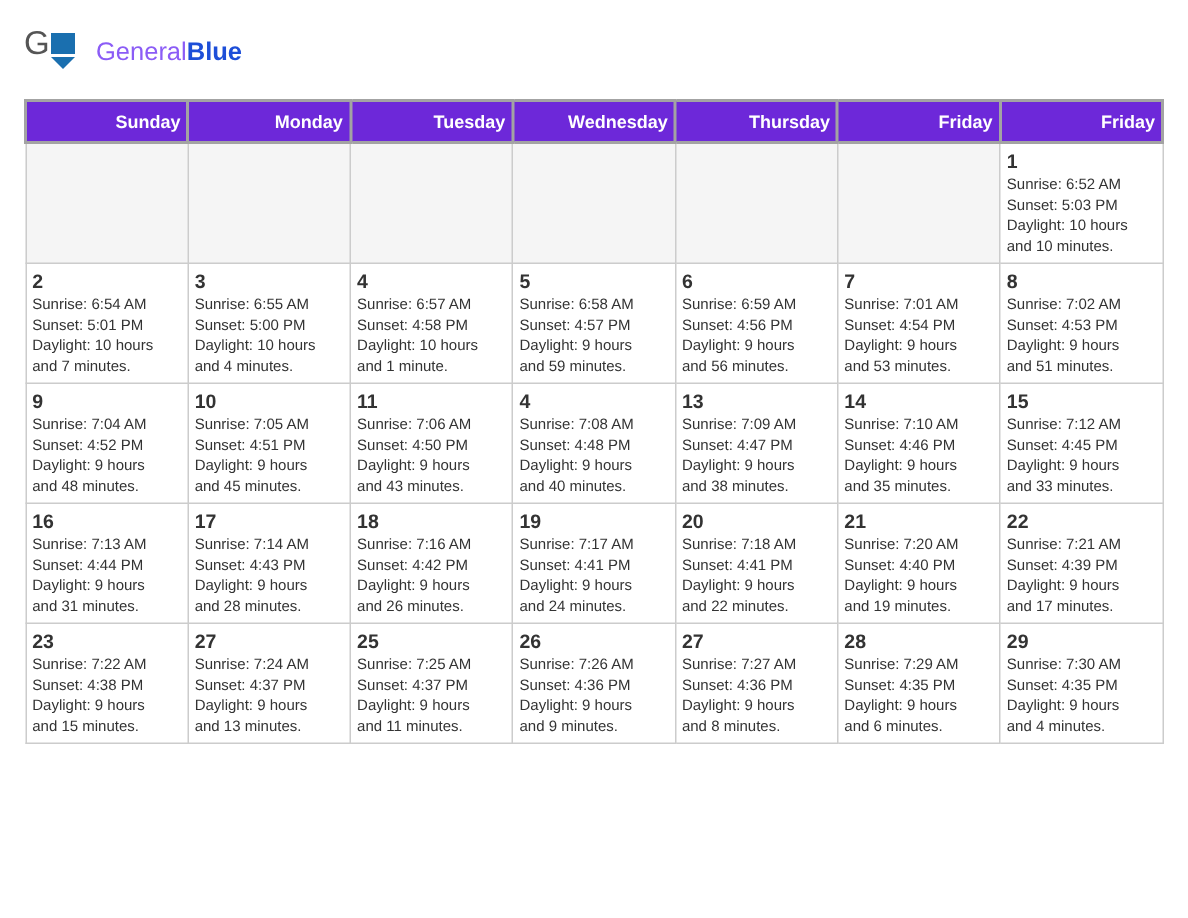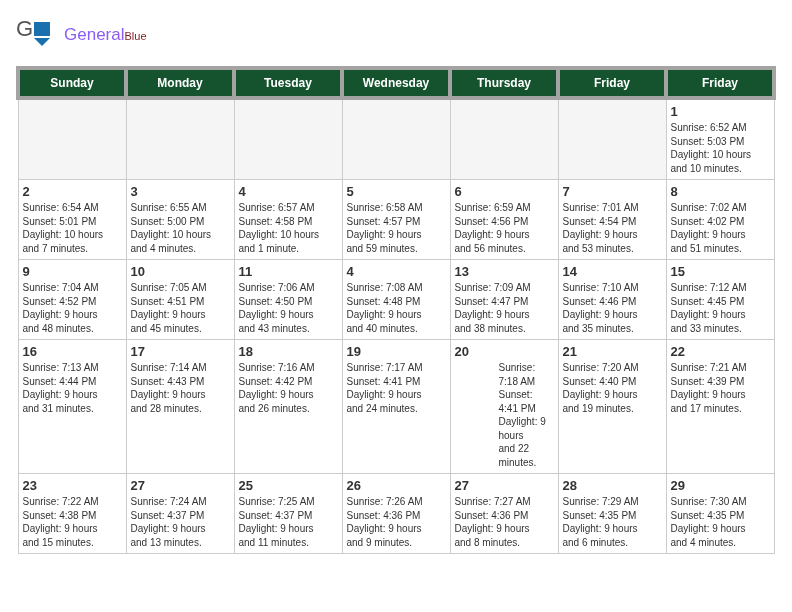--- a/index.html
+++ b/index.html
@@ -32,27 +32,27 @@
     .location {
       font-size: 14px;
       color: #555;
     }
     table {
       width: 100%;
       border-collapse: collapse;
       table-layout: fixed;
     }
     thead tr th {
-      background: #14532d;
+      background: #6d28d9;
       color: #fff;
       font-size: 12px;
       font-weight: bold;
       padding: 6px 4px;
-      text-align: center;
-      border: 4px solid #a3a3a3;
+      text-align: right;
+      border: 2px solid #a3a3a3;
     }
     tbody tr td {
       border: 1px solid #ccc;
       vertical-align: top;
       padding: 4px;
       font-size: 10px;
       color: #333;
       height: 78px;
       background: #fff;
     }
@@ -75,21 +75,21 @@
 </head>
 <body>
 
 <div class="header">
   <div class="logo" style="display: flex; align-items: center; gap: 0px;">
       <svg width="44" height="38" viewBox="0 0 44 38">
         <text x="0" y="20" font-size="22" font-family="Arial, sans-serif" fill="#555">G</text>
         <polygon points="18,6 34,6 34,20 18,20" fill="#1a6faf"></polygon>
         <polygon points="18,22 26,30 34,22" fill="#1a6faf"></polygon>
       </svg>
-      <div style="margin-left: 4px; line-height: 1.15;"><span style="font-size:17px;font-family:Arial,sans-serif;color:#8b5cf6;font-weight:normal;">General</span><span style="font-size:11px;font-family:Arial,sans-serif;color:#7f1d1d;font-weight:normal;">Blue</span></div>
+      <div style="margin-left: 4px; line-height: 1.15;"><span style="font-size:17px;font-family:Arial,sans-serif;color:#8b5cf6;font-weight:normal;">General</span><span style="font-size:17px;font-family:Arial,sans-serif;color:#1d4ed8;font-weight:bold;">Blue</span></div>
     </div>
   <div class="title-block">
     <div class="month-title"></div>
     <div class="location"></div>
   </div>
 </div>
 
 <table>
   <thead>
     <tr>
@@ -157,21 +157,21 @@
         <td>
           <span class="day-number">7</span>
           <div class="day-info" style="white-space: pre-line;">Sunrise: 7:01 AM
 Sunset: 4:54 PM
 Daylight: 9 hours
 and 53 minutes.</div>
         </td>
         <td>
           <span class="day-number">8</span>
           <div class="day-info" style="white-space: pre-line;">Sunrise: 7:02 AM
-Sunset: 4:02 PM
+Sunset: 4:53 PM
 Daylight: 9 hours
 and 51 minutes.</div>
         </td>
       </tr>
       <tr>
         <td>
           <span class="day-number">9</span>
           <div class="day-info" style="white-space: pre-line;">Sunrise: 7:04 AM
 Sunset: 4:52 PM
 Daylight: 9 hours
@@ -244,21 +244,21 @@
         </td>
         <td>
           <span class="day-number">19</span>
           <div class="day-info" style="white-space: pre-line;">Sunrise: 7:17 AM
 Sunset: 4:41 PM
 Daylight: 9 hours
 and 24 minutes.</div>
         </td>
         <td>
           <span class="day-number">20</span>
-          <div class="day-info" style="white-space: pre-line; margin-left: 44px;">Sunrise: 7:18 AM
+          <div class="day-info" style="white-space: pre-line;">Sunrise: 7:18 AM
 Sunset: 4:41 PM
 Daylight: 9 hours
 and 22 minutes.</div>
         </td>
         <td>
           <span class="day-number">21</span>
           <div class="day-info" style="white-space: pre-line;">Sunrise: 7:20 AM
 Sunset: 4:40 PM
 Daylight: 9 hours
 and 19 minutes.</div>

